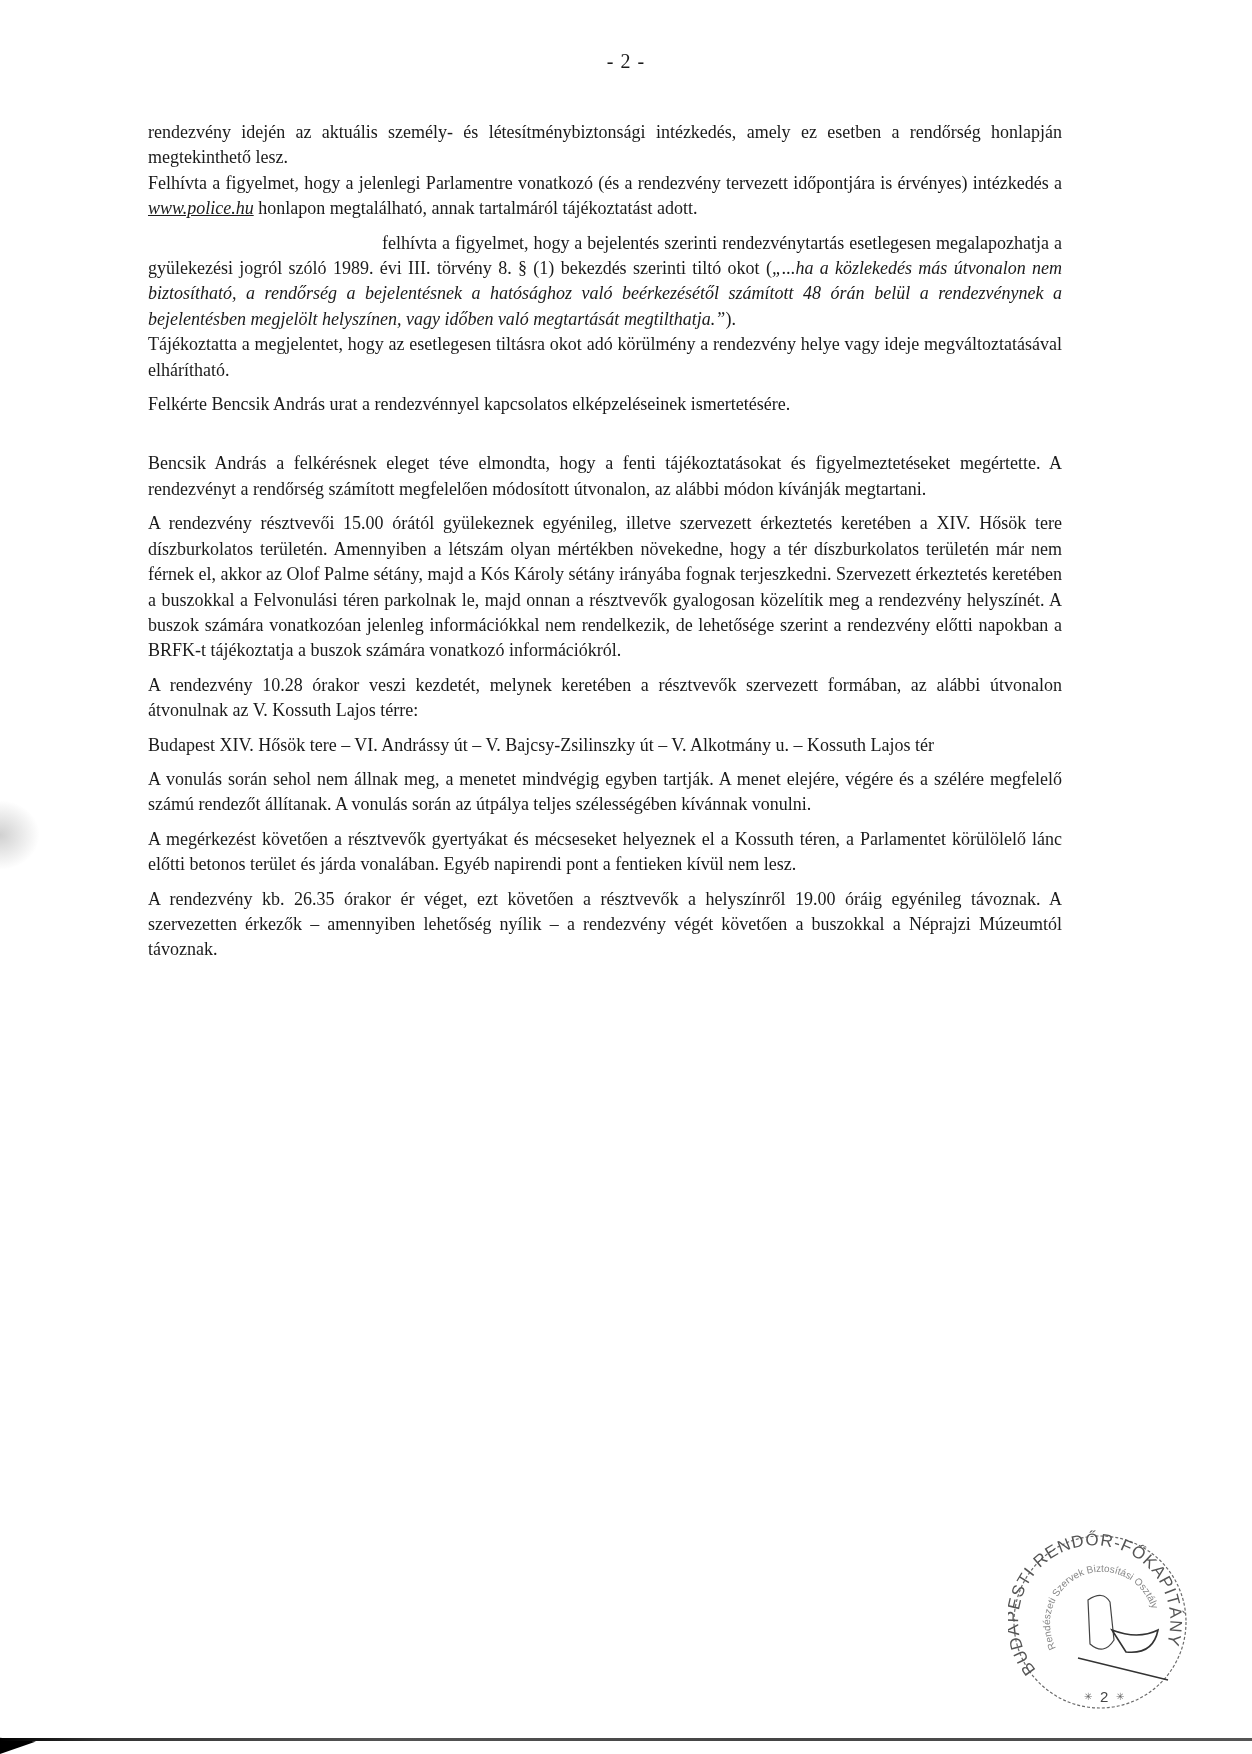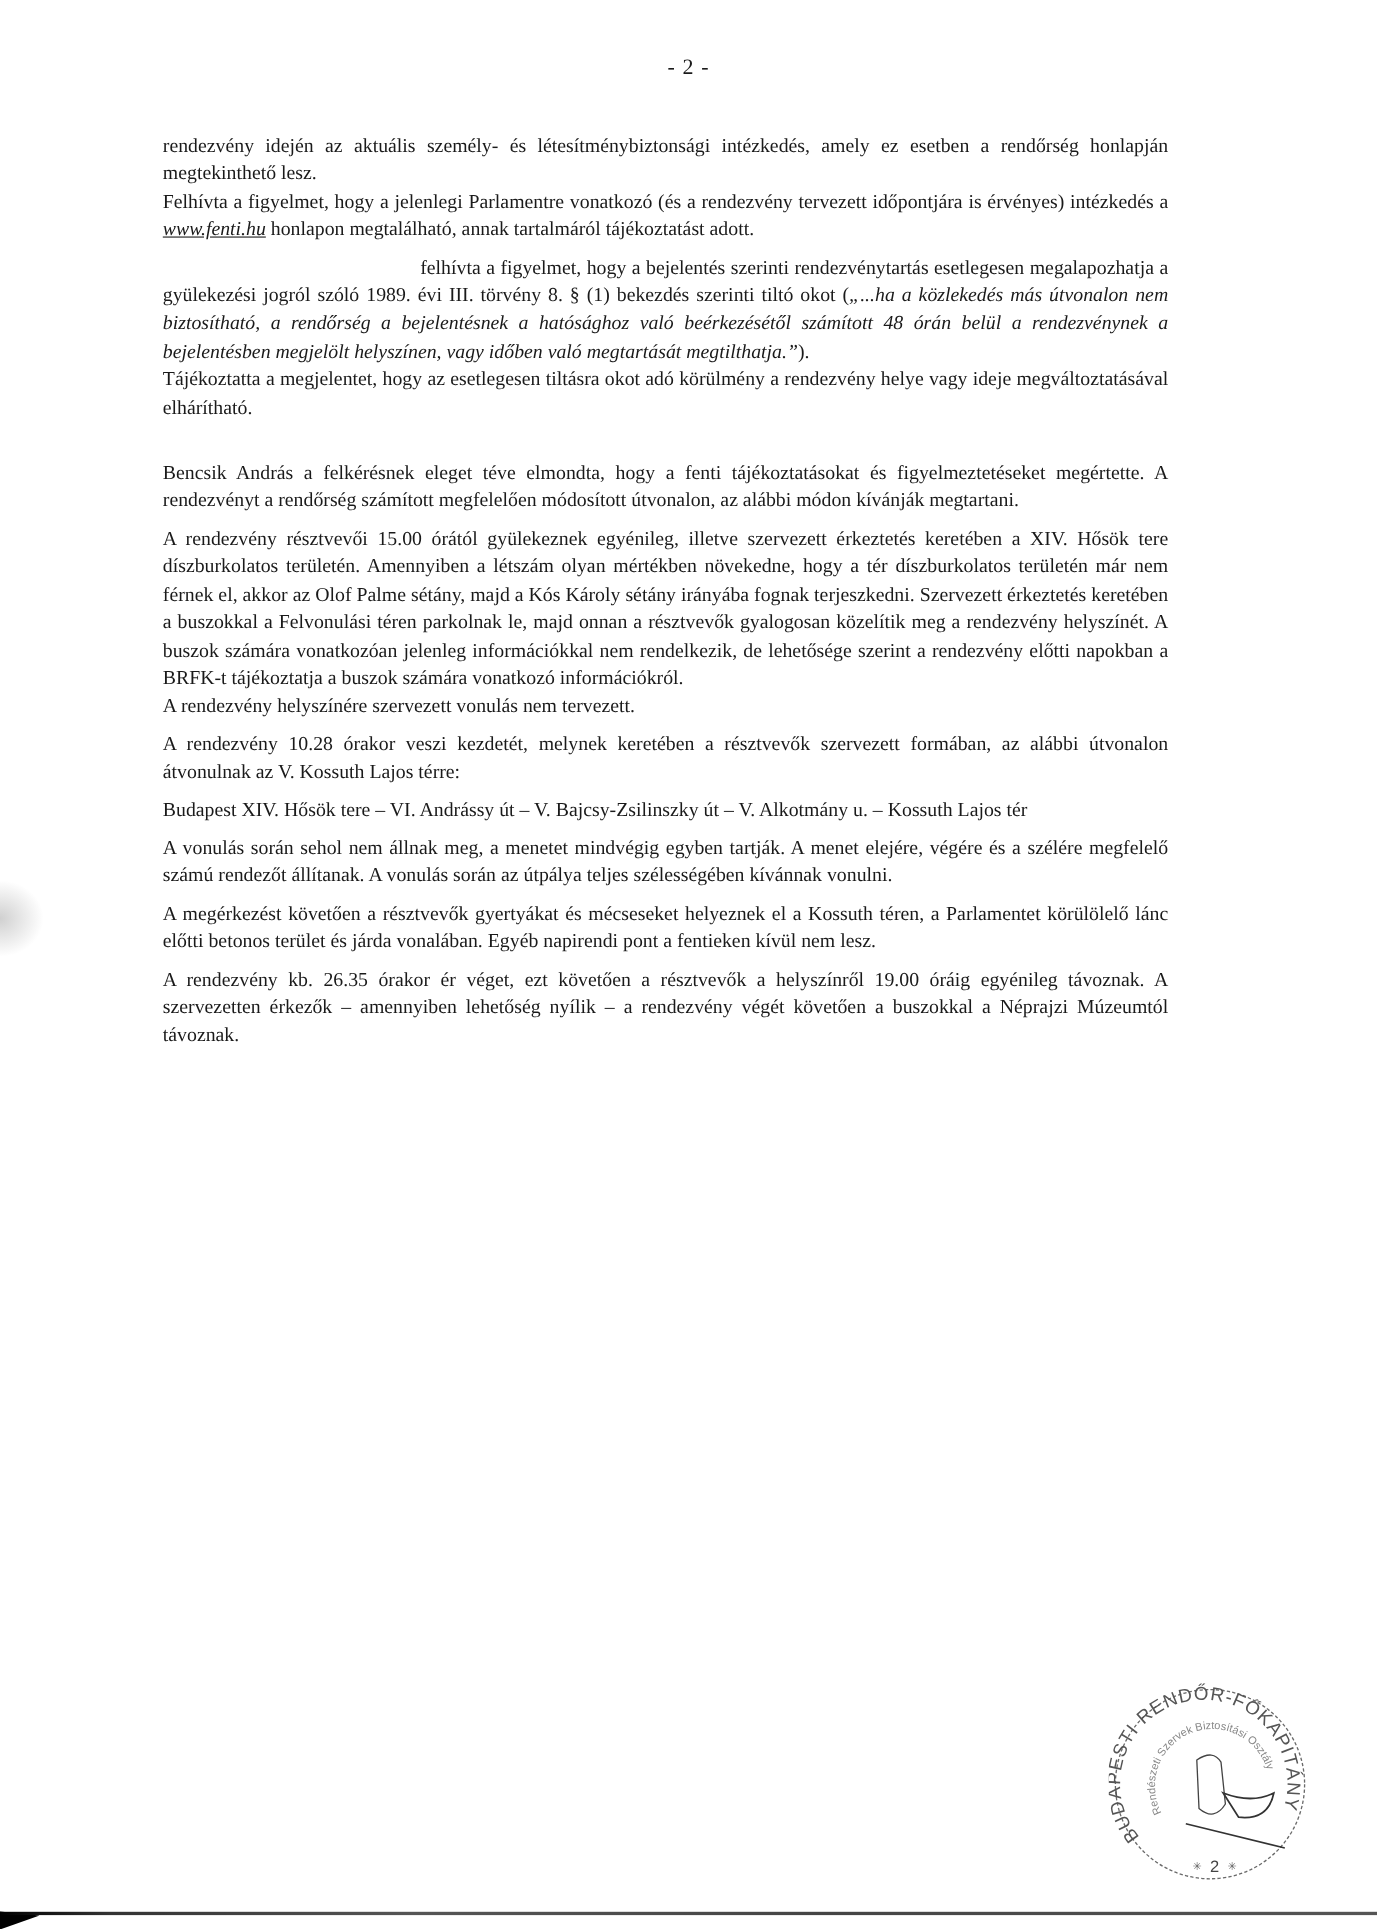--- a/index.html
+++ b/index.html
@@ -26,31 +26,31 @@
 </style>
 </head>
 <body>
 
 <div class="smudge"></div>
 
 <div class="page-num">- 2 -</div>
 
 <div class="content">
   <p>rendezvény idején az aktuális személy- és létesítménybiztonsági intézkedés, amely ez esetben a rendőrség honlapján megtekinthető lesz.</p>
-  <p><span>Felhívta a figyelmet, hogy a jelenlegi Parlamentre vonatkozó (és a rendezvény tervezett időpontjára is érvényes) intézkedés a </span><span class="u">www.fenti.hu</span><span> honlapon megtalálható, annak tartalmáról tájékoztatást adott.</span></p>
+  <p><span>Felhívta a figyelmet, hogy a jelenlegi Parlamentre vonatkozó (és a rendezvény tervezett időpontjára is érvényes) intézkedés a </span><span class="u">www.police.hu</span><span> honlapon megtalálható, annak tartalmáról tájékoztatást adott.</span></p>
 
   <p class="gap-s indent"><b>felhívta a figyelmet, hogy a bejelentés szerinti rendezvénytartás esetlegesen megalapozhatja a gyülekezési jogról szóló 1989. évi III. törvény 8. § (1) bekezdés szerinti tiltó okot (</b><b><i>„...ha a közlekedés más útvonalon nem biztosítható, a rendőrség a bejelentésnek a hatósághoz való beérkezésétől számított 48 órán belül a rendezvénynek a bejelentésben megjelölt helyszínen, vagy időben való megtartását megtilthatja.”</i></b><b>).</b></p>
 
   <p><b>Tájékoztatta a megjelentet, hogy az esetlegesen tiltásra okot adó körülmény a rendezvény helye vagy ideje megváltoztatásával elhárítható.</b></p>
 
+  <p class="gap-s"><span>Felkérte </span><b>Bencsik András urat</b><span> a rendezvénnyel kapcsolatos elképzeléseinek ismertetésére.</span></p>
 
   <p class="gap-l"><b>Bencsik András</b><span> a felkérésnek eleget téve elmondta, hogy a fenti tájékoztatásokat és figyelmeztetéseket megértette. </span><b>A rendezvényt a rendőrség számított megfelelően módosított útvonalon</b><span>, az alábbi módon kívánják megtartani.</span></p>
 
   <p class="gap-s">A rendezvény résztvevői 15.00 órától gyülekeznek egyénileg, illetve szervezett érkeztetés keretében a XIV. Hősök tere díszburkolatos területén. Amennyiben a létszám olyan mértékben növekedne, hogy a tér díszburkolatos területén már nem férnek el, akkor az Olof Palme sétány, majd a Kós Károly sétány irányába fognak terjeszkedni. Szervezett érkeztetés keretében a buszokkal a Felvonulási téren parkolnak le, majd onnan a résztvevők gyalogosan közelítik meg a rendezvény helyszínét. A buszok számára vonatkozóan jelenleg információkkal nem rendelkezik, de lehetősége szerint a rendezvény előtti napokban a BRFK-t tájékoztatja a buszok számára vonatkozó információkról.</p>
-  <p>A rendezvény helyszínére szervezett vonulás nem tervezett.</p>
   <p class="gap-s">A rendezvény 10.28 órakor veszi kezdetét, melynek keretében a résztvevők szervezett formában, az alábbi útvonalon átvonulnak az V. Kossuth Lajos térre:</p>
   <p class="gap-s"><b>Budapest XIV. Hősök tere – VI. Andrássy út – V. Bajcsy-Zsilinszky út – V. Alkotmány u. – Kossuth Lajos tér</b></p>
   <p class="gap-s">A vonulás során sehol nem állnak meg, a menetet mindvégig egyben tartják. A menet elejére, végére és a szélére megfelelő számú rendezőt állítanak. A vonulás során az útpálya teljes szélességében kívánnak vonulni.</p>
   <p class="gap-s">A megérkezést követően a résztvevők gyertyákat és mécseseket helyeznek el a Kossuth téren, a Parlamentet körülölelő lánc előtti betonos terület és járda vonalában. Egyéb napirendi pont a fentieken kívül nem lesz.</p>
   <p class="gap-s">A rendezvény kb. 26.35 órakor ér véget, ezt követően a résztvevők a helyszínről 19.00 óráig egyénileg távoznak. A szervezetten érkezők – amennyiben lehetőség nyílik – a rendezvény végét követően a buszokkal a Néprajzi Múzeumtól távoznak.</p>
 </div>
 
 <svg class="stamp" viewBox="0 0 180 180">
   <defs>
     <path id="outerArc" d="M 28 140 A 76 76 0 1 1 160 110"></path>

